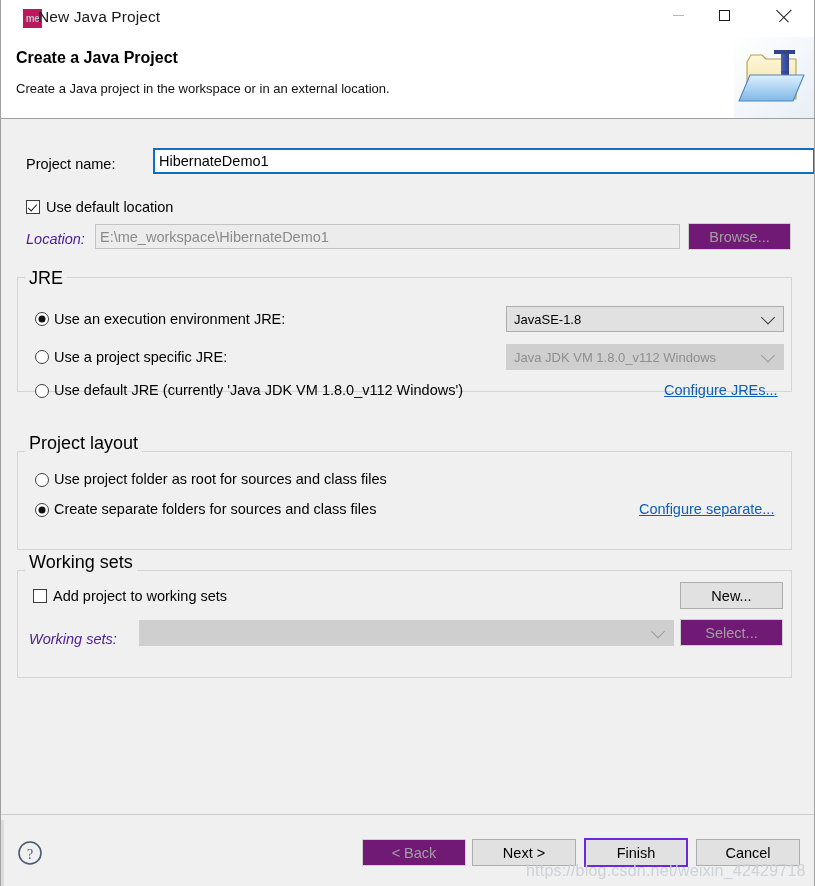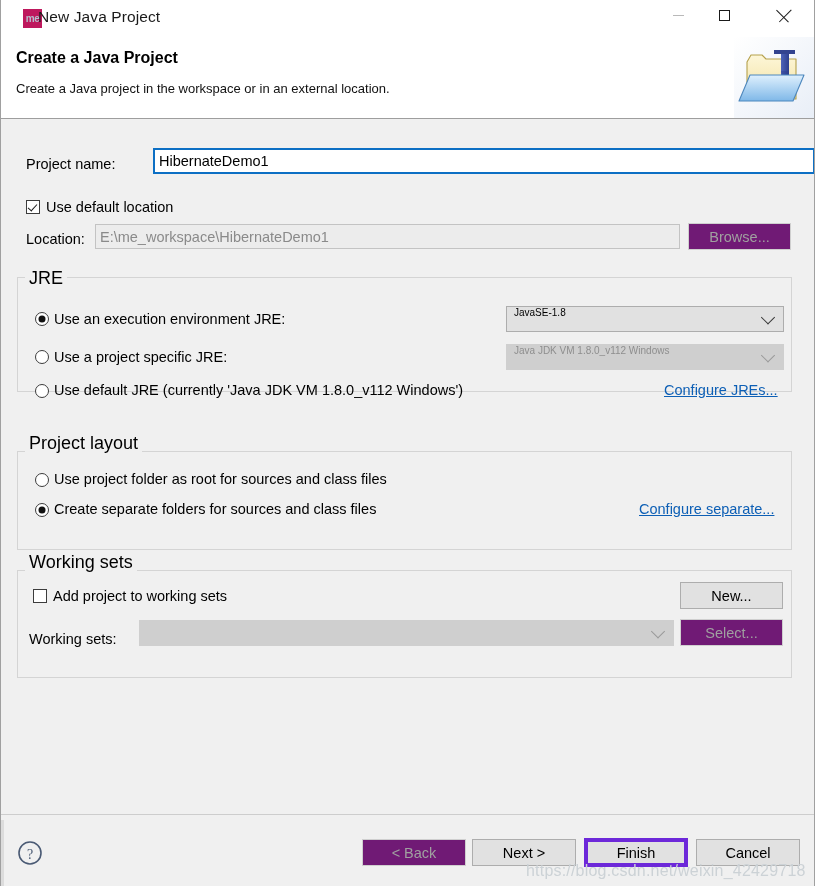--- a/index.html
+++ b/index.html
@@ -124,21 +124,21 @@
     background: #f0f0f0;
   }
 
   
   .lbl {
     position: absolute;
     font-size: 14.5px;
     color: #000;
     white-space: nowrap;
   }
-  .lbl-dim { color: #000000; }
+  .lbl-dim { color: #4c1d95; font-style: italic; }
 
   .textfield {
     position: absolute;
     box-sizing: border-box;
     background: #ffffff;
     border: 1px solid #7a7a7a;
     font-size: 14.5px;
     color: #000;
     display: flex;
     align-items: center;
@@ -200,33 +200,34 @@
     align-items: center;
     justify-content: center;
     font-family: "Liberation Sans", sans-serif;
   }
   .btn.disabled {
     background: #701a75;
     border: 1px solid #cfcfcf;
     color: #a0a0a0;
   }
   .btn.default {
-    border: 4px solid #6d28d9;
+    border: 2px solid #6d28d9;
     background: #e1e1e1;
   }
 
   
   .combo {
     position: absolute;
     box-sizing: border-box;
     background: #e1e1e1;
     border: 1px solid #adadad;
-    font-size: 10px;
+    font-size: 13px;
     color: #000;
     display: flex;
+    align-items: center;
     padding-left: 7px;
   }
   .combo.disabled {
     background: #cfcfcf;
     border: 1px solid #cfcfcf;
     color: #8e8e8e;
   }
   .combo .chev {
     position: absolute;
     right: 10px; top: 50%;

